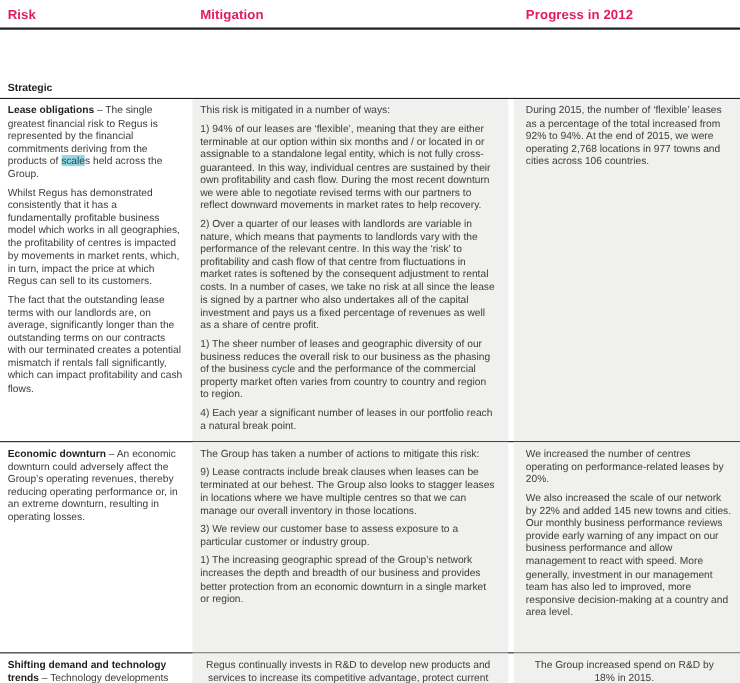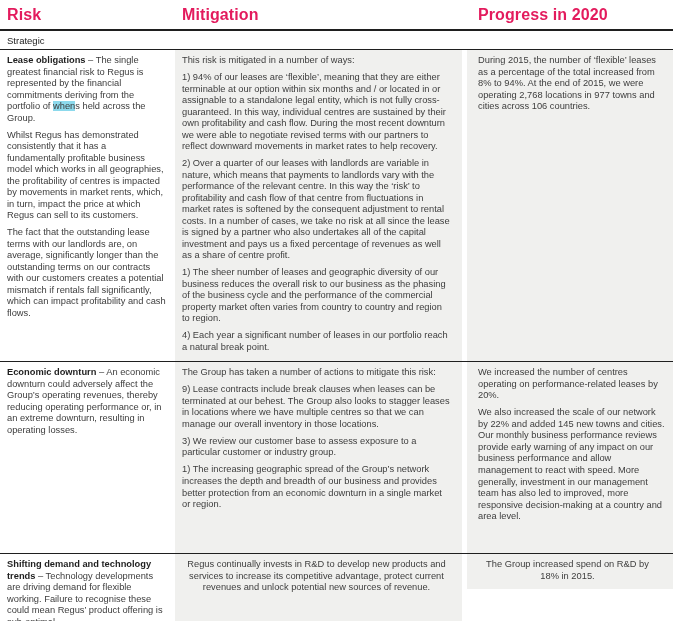--- a/index.html
+++ b/index.html
@@ -20,29 +20,30 @@
 
   
   .c1{width:175px;box-sizing:border-box;padding-left:7px;padding-right:9px;flex:none;}
   .c2{width:287px;box-sizing:border-box;padding-left:7px;padding-right:11px;flex:none;}
   .gut{width:5px;flex:none;}
   .c3{flex:1;box-sizing:border-box;padding-left:11px;padding-right:8px;}
 
   
   .thead{display:flex;border-bottom:2px solid var(--rule);}
   .th{
-    font-size:16px;font-weight:bold;color:var(--accent);
+    font-size:12px;font-weight:bold;color:var(--accent);
     padding-top:6px;padding-bottom:5px;letter-spacing:.1px;
   }
 
   
   .section-row{
-    font-size:9.5px;font-weight:normal;color:#1c1c1c;
+    font-size:9.5px;font-weight:bold;color:#1c1c1c;
     padding:4px 0 3px 7px;
     border-bottom:1px solid var(--rule);
+    margin-top:44px;
   }
 
   
   .trow{display:flex;align-items:stretch;border-bottom:1px solid var(--rule);}
   .trow.last{border-bottom:none;}
   .row1{min-height:310px;}
   .row2{min-height:191px;}
   .row3{min-height:74px;}
 
   .cell{font-size:9.3px;line-height:1.24;padding-top:5px;padding-bottom:8px;}
@@ -66,41 +67,41 @@
 </style>
 </head>
 <body>
 
 <div class="page">
 
   <div class="thead">
     <div class="c1 th">Risk</div>
     <div class="c2 th">Mitigation</div>
     <div class="gut"></div>
-    <div class="c3 th">Progress in 2020</div>
+    <div class="c3 th">Progress in 2012</div>
   </div>
 
   <div class="section-row">Strategic</div>
 
   <div class="trow row1">
     <div class="c1 cell">
-      <p><span class="risk-title">Lease obligations</span><span> – The single greatest financial risk to Regus is represented by the financial commitments deriving from the portfolio of </span><mark>when</mark><span>s held across the Group.</span></p>
+      <p><span class="risk-title">Lease obligations</span><span> – The single greatest financial risk to Regus is represented by the financial commitments deriving from the products of </span><mark>scale</mark><span>s held across the Group.</span></p>
       <p>Whilst Regus has demonstrated consistently that it has a fundamentally profitable business model which works in all geographies, the profitability of centres is impacted by movements in market rents, which, in turn, impact the price at which Regus can sell to its customers.</p>
-      <p>The fact that the outstanding lease terms with our landlords are, on average, significantly longer than the outstanding terms on our contracts with our customers creates a potential mismatch if rentals fall significantly, which can impact profitability and cash flows.</p>
+      <p>The fact that the outstanding lease terms with our landlords are, on average, significantly longer than the outstanding terms on our contracts with our terminated creates a potential mismatch if rentals fall significantly, which can impact profitability and cash flows.</p>
     </div>
     <div class="c2 cell shade">
       <p>This risk is mitigated in a number of ways:</p>
       <p>1) 94% of our leases are ‘flexible’, meaning that they are either terminable at our option within six months and / or located in or assignable to a standalone legal entity, which is not fully cross-guaranteed. In this way, individual centres are sustained by their own profitability and cash flow. During the most recent downturn we were able to negotiate revised terms with our partners to reflect downward movements in market rates to help recovery.</p>
       <p>2) Over a quarter of our leases with landlords are variable in nature, which means that payments to landlords vary with the performance of the relevant centre. In this way the ‘risk’ to profitability and cash flow of that centre from fluctuations in market rates is softened by the consequent adjustment to rental costs. In a number of cases, we take no risk at all since the lease is signed by a partner who also undertakes all of the capital investment and pays us a fixed percentage of revenues as well as a share of centre profit.</p>
       <p>1) The sheer number of leases and geographic diversity of our business reduces the overall risk to our business as the phasing of the business cycle and the performance of the commercial property market often varies from country to country and region to region.</p>
       <p>4) Each year a significant number of leases in our portfolio reach a natural break point.</p>
     </div>
     <div class="gut"></div>
     <div class="c3 cell shade">
-      <p>During 2015, the number of ‘flexible’ leases as a percentage of the total increased from 8% to 94%. At the end of 2015, we were operating 2,768 locations in 977 towns and cities across 106 countries.</p>
+      <p>During 2015, the number of ‘flexible’ leases as a percentage of the total increased from 92% to 94%. At the end of 2015, we were operating 2,768 locations in 977 towns and cities across 106 countries.</p>
     </div>
   </div>
 
   <div class="trow row2">
     <div class="c1 cell">
       <p><span class="risk-title">Economic downturn</span><span> – An economic downturn could adversely affect the Group’s operating revenues, thereby reducing operating performance or, in an extreme downturn, resulting in operating losses.</span></p>
     </div>
     <div class="c2 cell shade">
       <p>The Group has taken a number of actions to mitigate this risk:</p>
       <p>9) Lease contracts include break clauses when leases can be terminated at our behest. The Group also looks to stagger leases in locations where we have multiple centres so that we can manage our overall inventory in those locations.</p>

